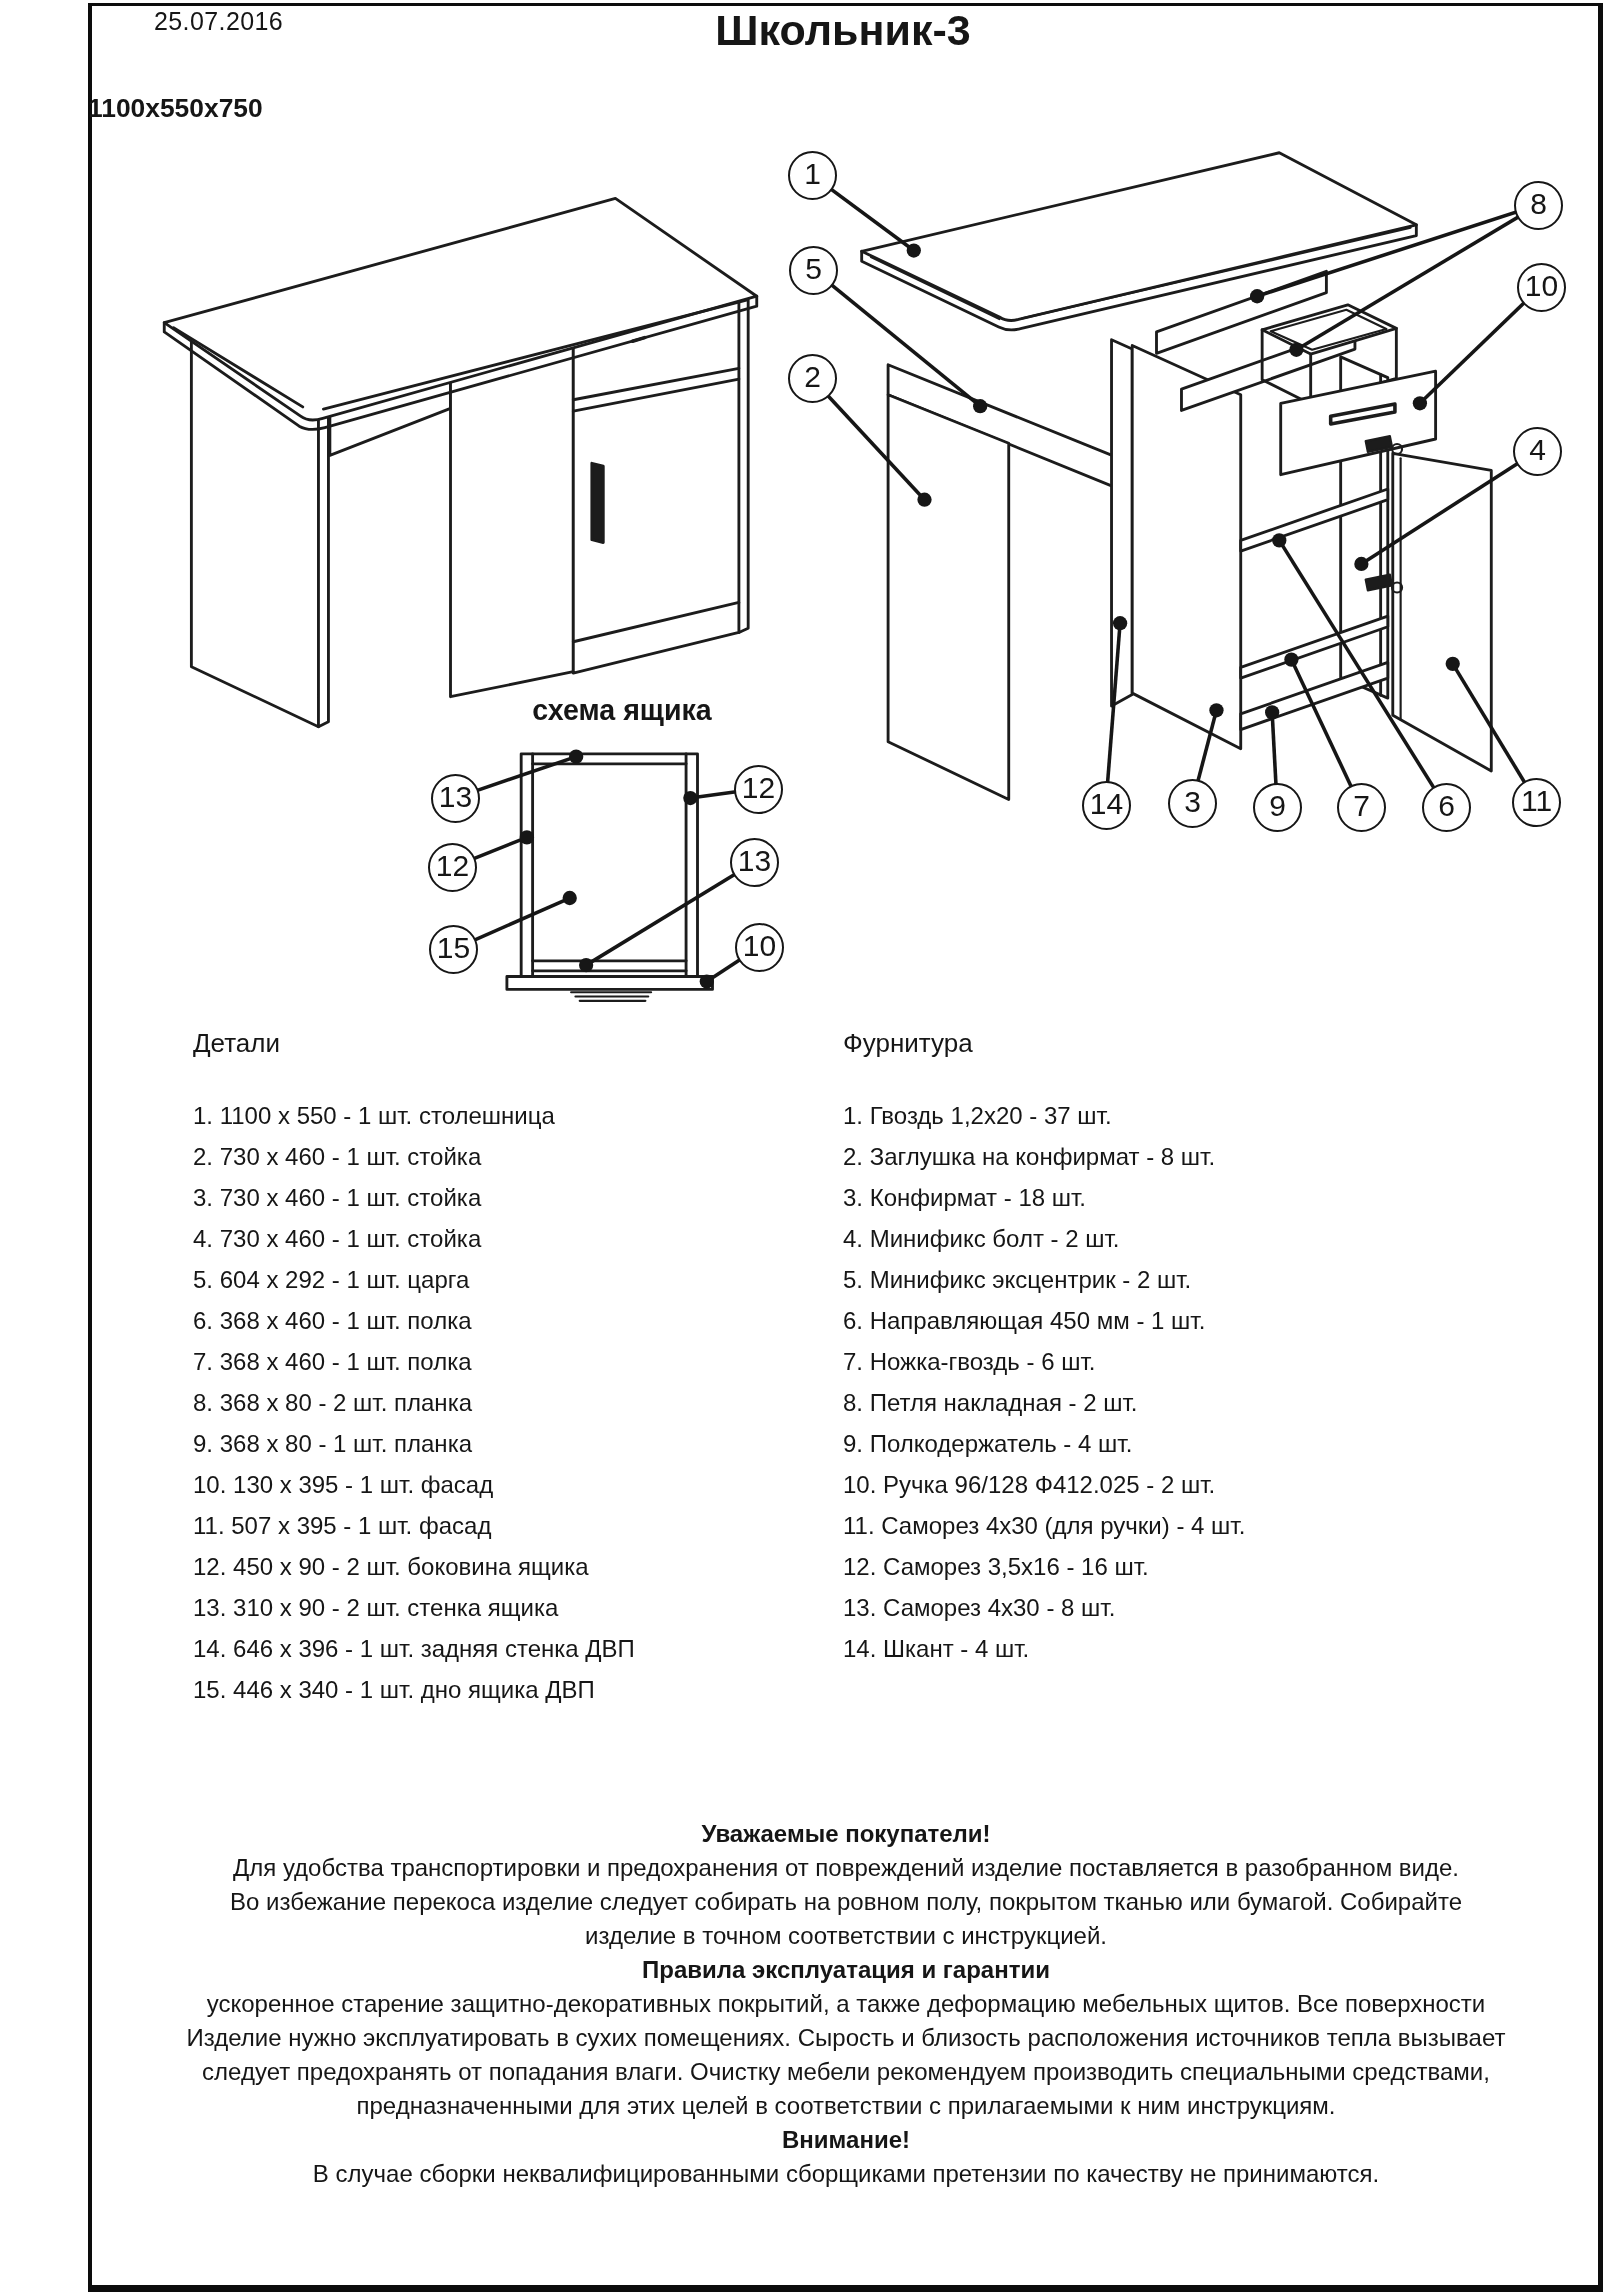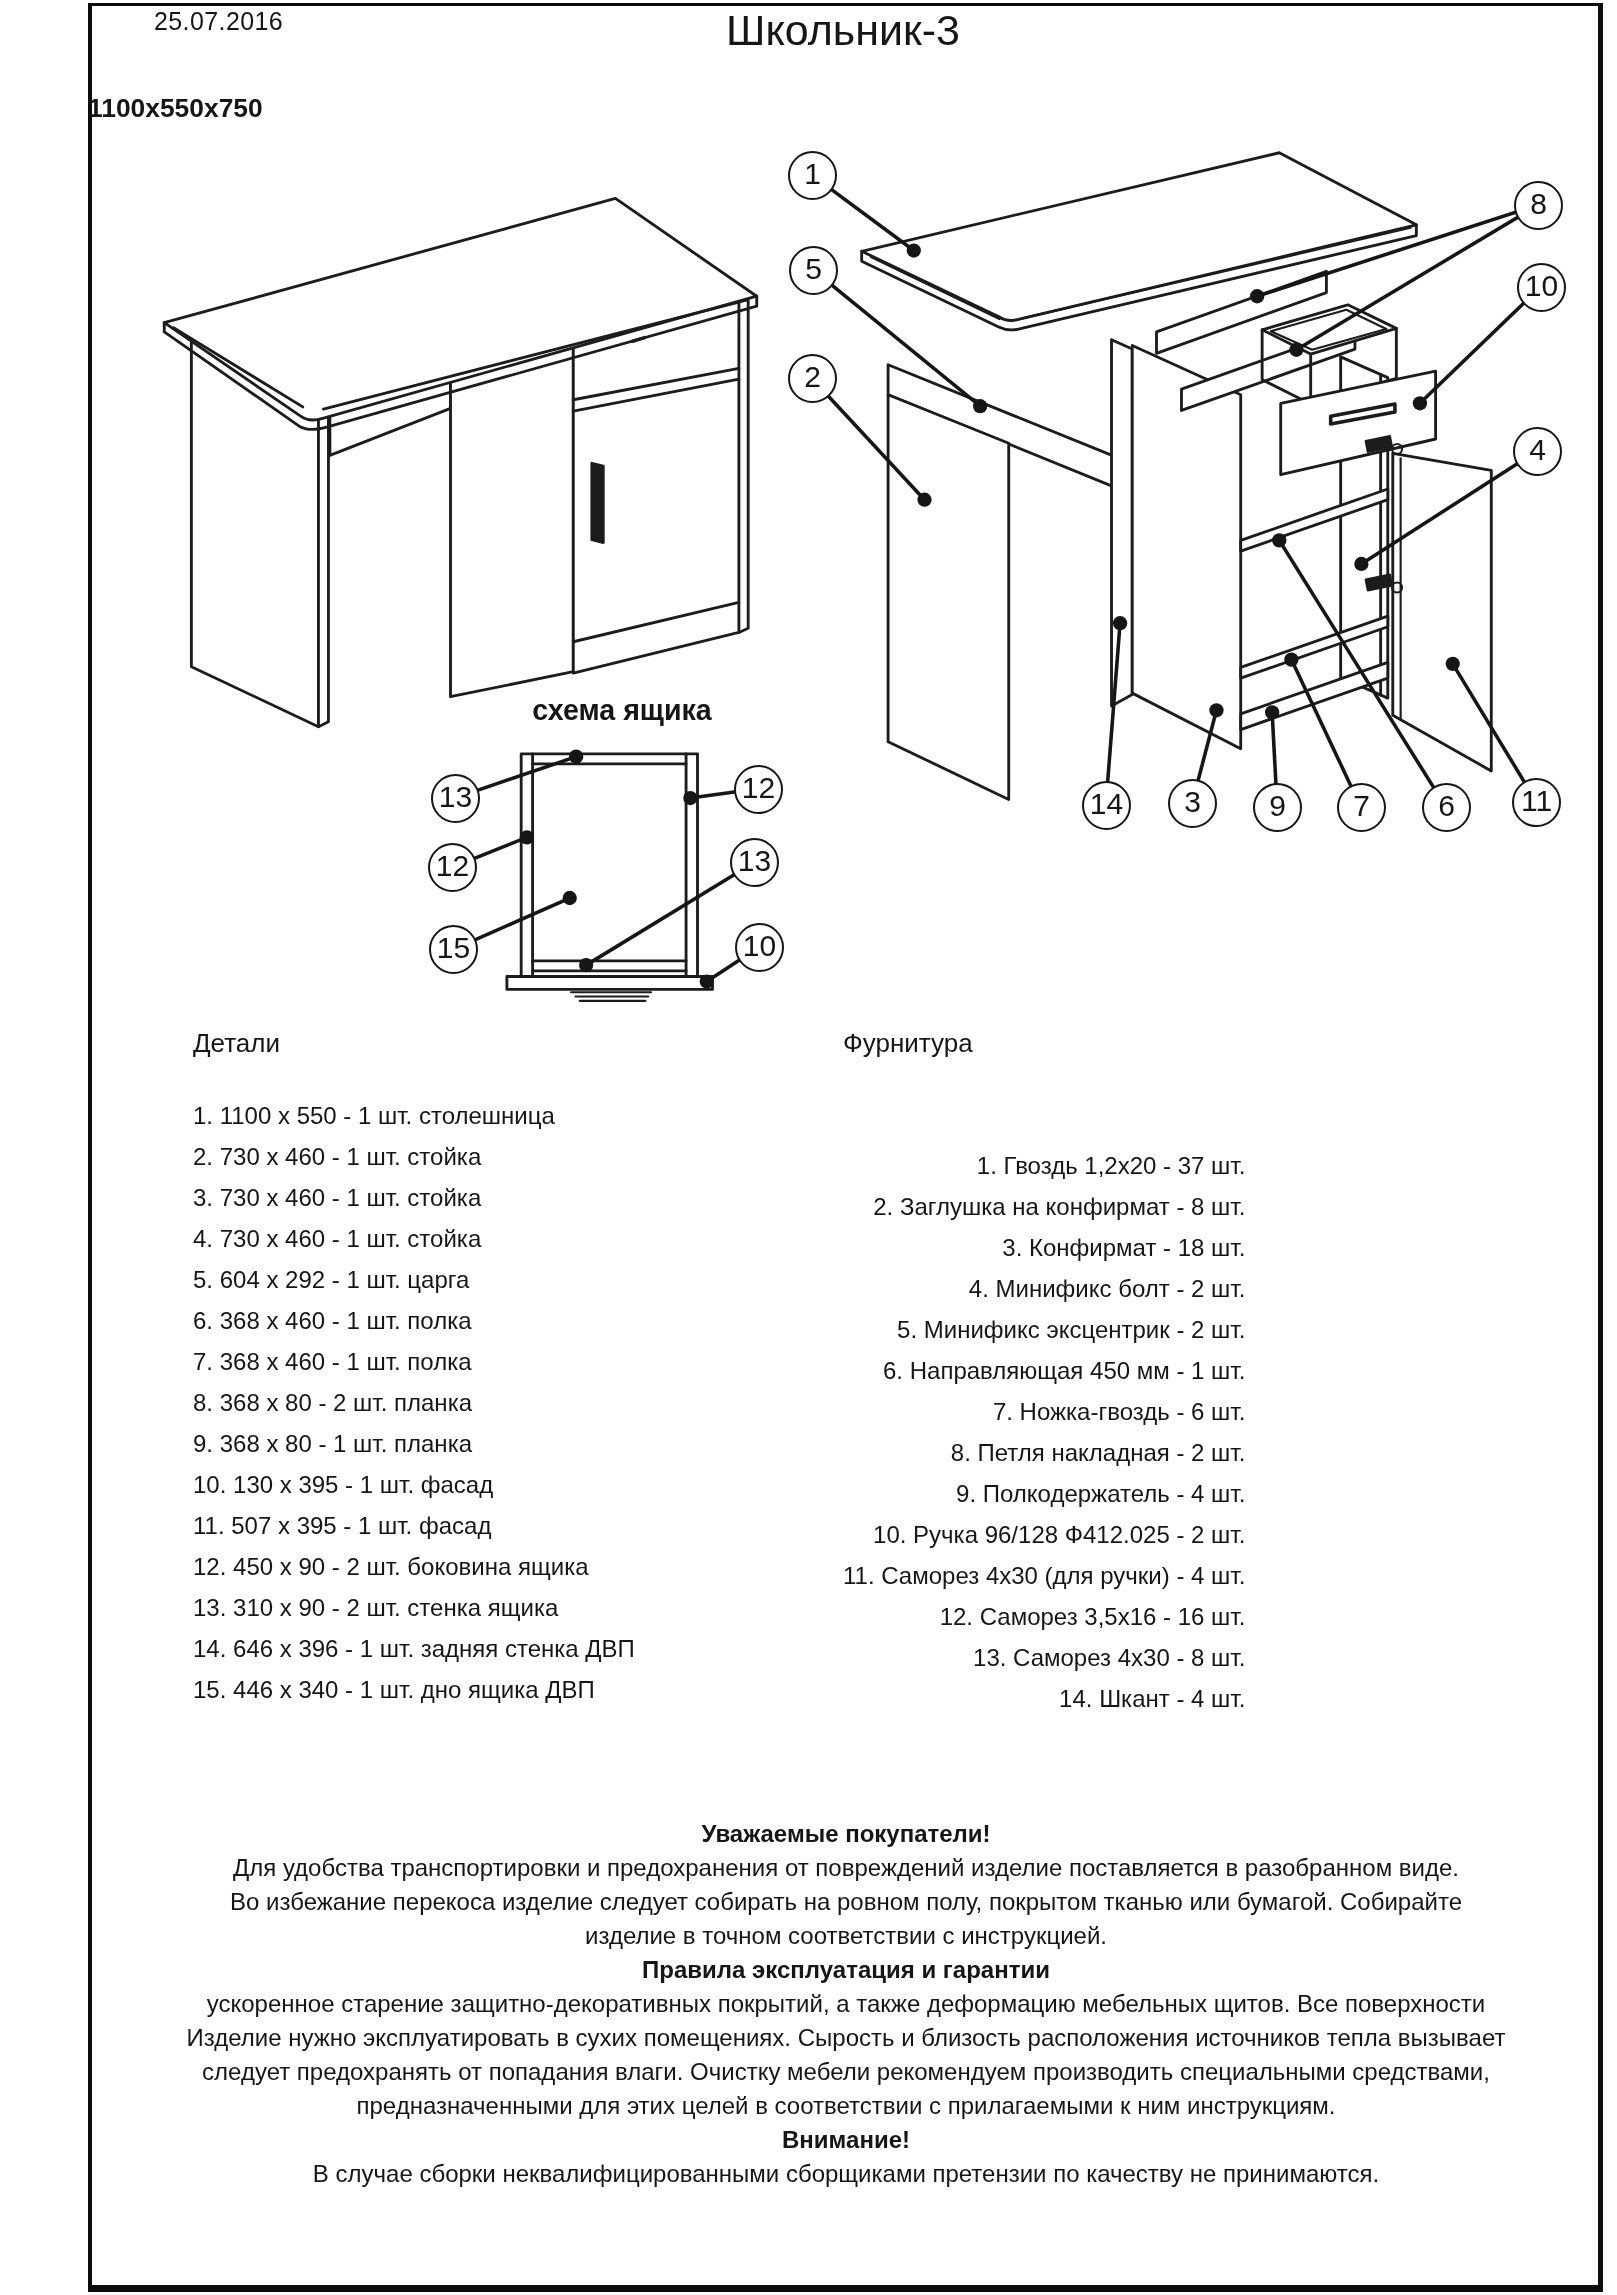--- a/index.html
+++ b/index.html
@@ -6,21 +6,21 @@
   .page {
     position:relative; width:1617px; height:2295px; background:#ffffff;
     font-family:"Liberation Sans", sans-serif; color:#161616; overflow:hidden;
   }
   .frame {
     position:absolute; left:88px; top:2.9px; width:1506px; height:2279px;
     border-style:solid; border-color:#0c0c0c; border-width:3.6px 5px 7.9px 4.3px;
     pointer-events:none;
   }
   .doc-date { position:absolute; left:154px; top:7.1px; font-size:25px; letter-spacing:0.4px; }
-  .doc-title { position:absolute; left:88px; top:5.7px; width:1510px; text-align:center; font-size:43px; font-weight:normal; }
+  .doc-title { position:absolute; left:88px; top:5.7px; width:1510px; text-align:center; font-size:43px; font-weight:bold; }
   .doc-dims { position:absolute; left:88px; top:93px; width:1550px; text-align:left; font-size:26.4px; font-weight:bold; }
   .scheme-title { position:absolute; left:479px; top:694px; width:286px; text-align:center; font-size:28.6px; font-weight:bold; }
 
   svg.layer { position:absolute; left:0; top:0; pointer-events:none; }
 
   .callout {
     position:absolute; width:49px; height:49px; border:2.9px solid #161616; border-radius:50%;
     background:#ffffff; box-sizing:border-box; text-align:center;
     font-size:30px; line-height:41px; font-weight:400;
   }
@@ -208,21 +208,21 @@
       <div class="list-item">9. 368 х 80 - 1 шт. планка</div>
       <div class="list-item">10. 130 х 395 - 1 шт. фасад</div>
       <div class="list-item">11. 507 х 395 - 1 шт. фасад</div>
       <div class="list-item">12. 450 х 90 - 2 шт. боковина ящика</div>
       <div class="list-item">13. 310 х 90 - 2 шт. стенка ящика</div>
       <div class="list-item">14. 646 х 396 - 1 шт. задняя стенка ДВП</div>
       <div class="list-item">15. 446 х 340 - 1 шт. дно ящика ДВП</div>
     </div>
 
   <div class="list-header" style="left:843px; top:1023px; width:357px;">Фурнитура</div>
-  <div class="list-block" style="left:843px; top:1115px;text-align:right;">
+  <div class="list-block" style="left:843px; top:1065px;">
       <div class="list-item">1. Гвоздь 1,2х20 - 37 шт.</div>
       <div class="list-item">2. Заглушка на конфирмат - 8 шт.</div>
       <div class="list-item">3. Конфирмат - 18 шт.</div>
       <div class="list-item">4. Минификс болт - 2 шт.</div>
       <div class="list-item">5. Минификс эксцентрик - 2 шт.</div>
       <div class="list-item">6. Направляющая 450 мм - 1 шт.</div>
       <div class="list-item">7. Ножка-гвоздь - 6 шт.</div>
       <div class="list-item">8. Петля накладная - 2 шт.</div>
       <div class="list-item">9. Полкодержатель - 4 шт.</div>
       <div class="list-item">10. Ручка 96/128 Ф412.025 - 2 шт.</div>

